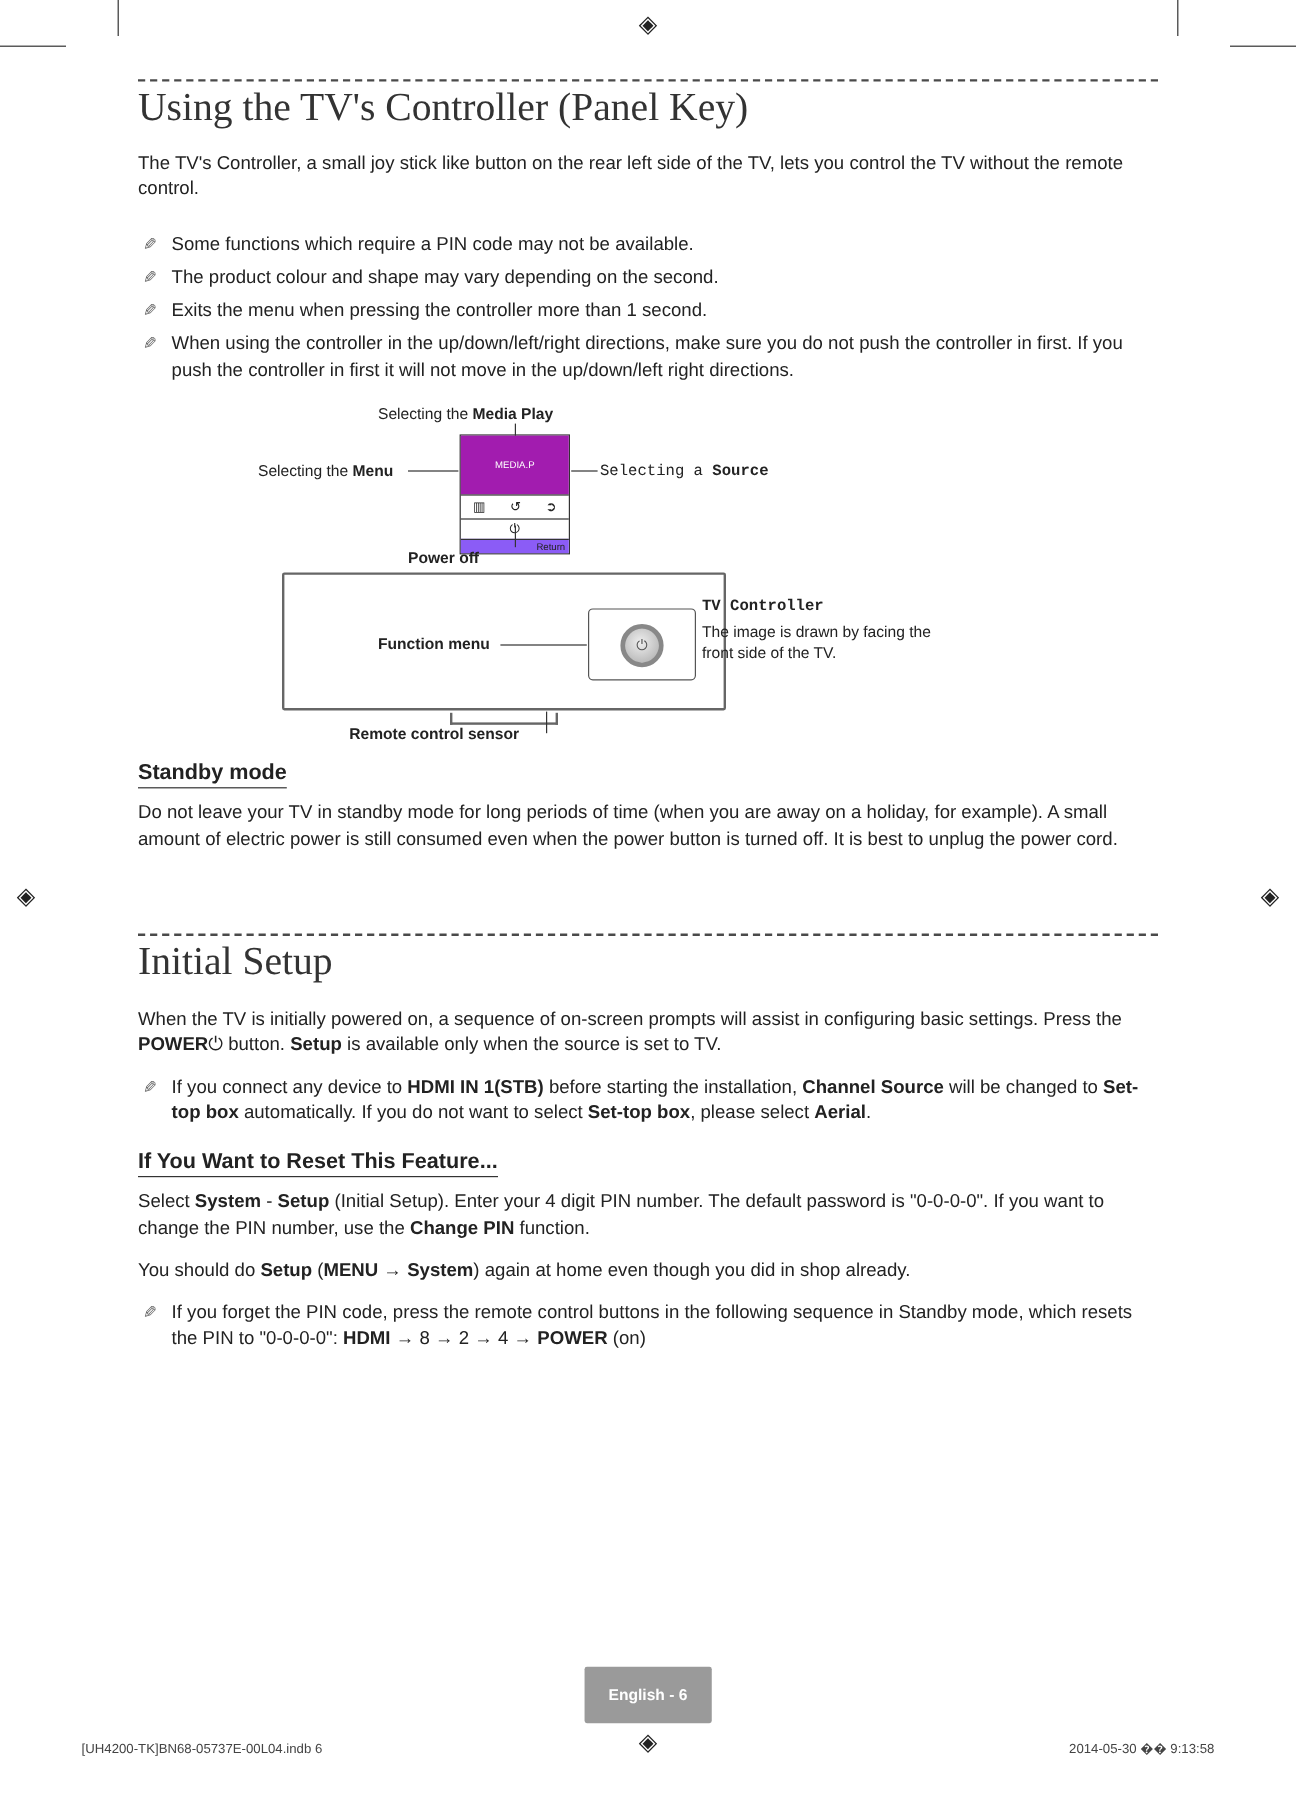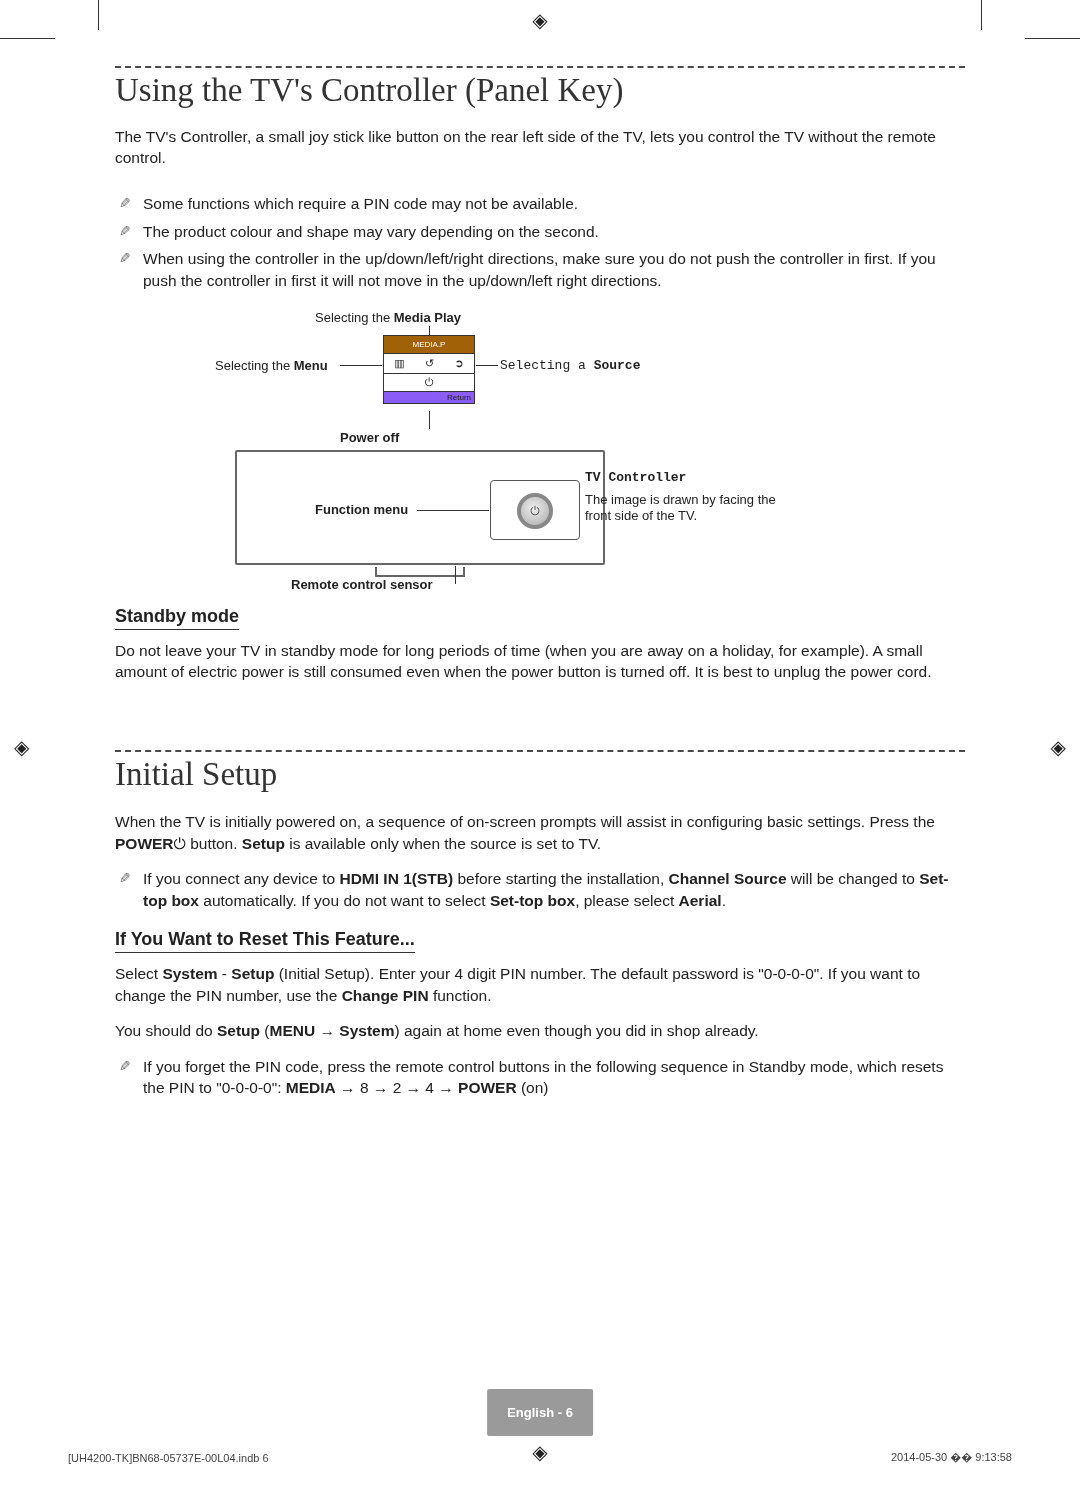--- a/index.html
+++ b/index.html
@@ -115,25 +115,25 @@
     color: #555;
   }
   .menu-box {
     position: absolute;
     left: 268px;
     top: 25px;
     width: 92px;
     border: 1px solid #333;
   }
   .menu-row1 {
-    background: #a16207;
+    background: #a21caf;
     color: #fff;
     font-size: 8px;
     text-align: center;
-    padding: 4px 0;
+    padding: 20px 0;
   }
   .menu-row2 {
     display: flex;
     justify-content: space-around;
     font-size: 11px;
     padding: 3px 0;
     border-top: 1px solid #333;
     border-bottom: 1px solid #333;
   }
   .menu-row3 { text-align: center; font-size: 11px; padding: 2px 0; }
@@ -200,20 +200,21 @@
 <div class="crop-tr-h"></div>
 <div class="crop-tr-v"></div>
 
 <div class="page">
   <hr class="dashed-rule">
   <h1>Using the TV's Controller (Panel Key)</h1>
   <p class="intro">The TV's Controller, a small joy stick like button on the rear left side of the TV, lets you control the TV without the remote control.</p>
   <ul class="note-list">
     <li>Some functions which require a PIN code may not be available.</li>
     <li>The product colour and shape may vary depending on the second.</li>
+    <li>Exits the menu when pressing the controller more than 1 second.</li>
     <li>When using the controller in the up/down/left/right directions, make sure you do not push the controller in first. If you push the controller in first it will not move in the up/down/left right directions.</li>
   </ul>
 
   <div class="diagram-zone">
     <div class="tv-outline"></div>
     <div class="tv-stand"></div>
     <div class="ctrl-block"></div>
     <div class="joystick"></div>
 
     <div class="menu-box">
@@ -273,20 +274,20 @@
 
   <div class="subhead">If You Want to Reset This Feature...</div>
   <p class="para">
     <span>Select </span><b>System</b><span> - </span><b>Setup</b><span> (Initial Setup). Enter your 4 digit PIN number. The default password is "0-0-0-0". If you want to change the PIN number, use the </span><b>Change PIN</b><span> function.</span>
   </p>
   <p class="para">
     <span>You should do </span><b>Setup</b><span> (</span><b>MENU</b><span> → </span><b>System</b><span>) again at home even though you did in shop already.</span>
   </p>
   <ul class="note-list">
     <li>
-      <span>If you forget the PIN code, press the remote control buttons in the following sequence in Standby mode, which resets the PIN to "0-0-0-0": </span><b>MEDIA</b><span> → 8 → 2 → 4 → </span><b>POWER</b><span> (on)</span>
+      <span>If you forget the PIN code, press the remote control buttons in the following sequence in Standby mode, which resets the PIN to "0-0-0-0": </span><b>HDMI</b><span> → 8 → 2 → 4 → </span><b>POWER</b><span> (on)</span>
     </li>
   </ul>
 </div>
 
 <div class="page-footer-bar">English - 6</div>
 <div class="doc-foot-left">[UH4200-TK]BN68-05737E-00L04.indb   6</div>
 <div class="doc-foot-right">2014-05-30   �� 9:13:58</div>
 
 </body></html>

